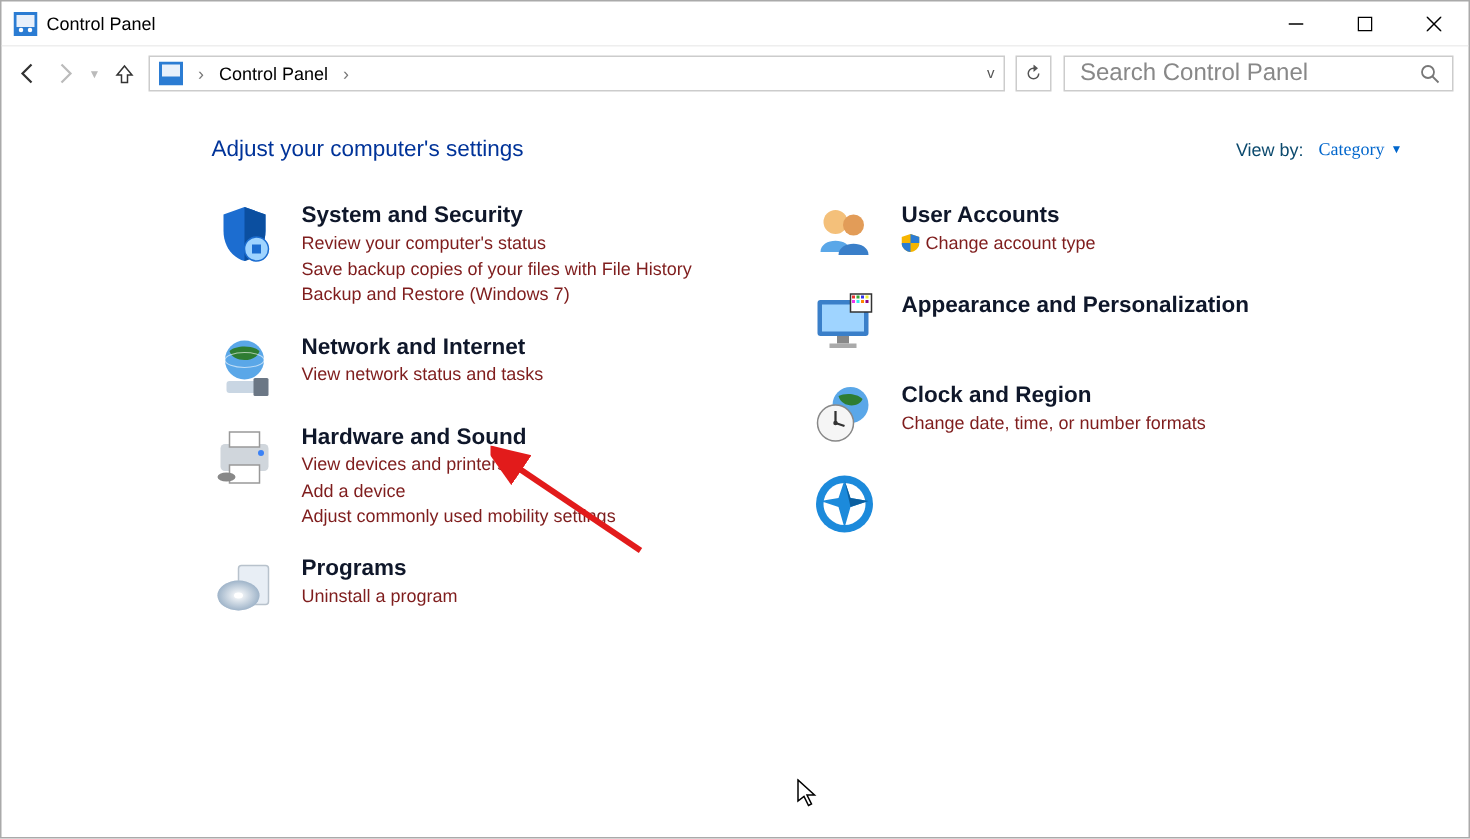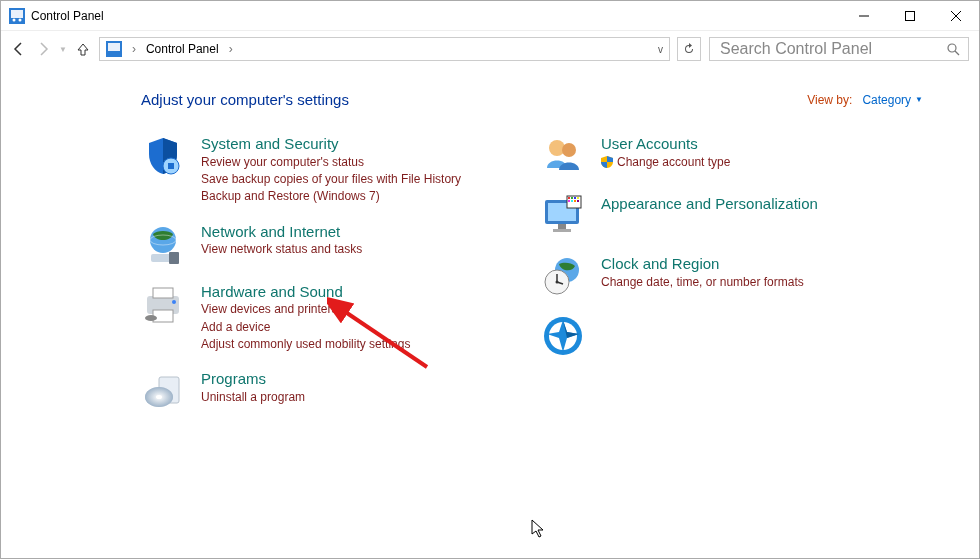--- a/index.html
+++ b/index.html
@@ -67,56 +67,57 @@
     align-items: center;
     padding: 0 8px;
     color: #888;
   }
   .searchbar input {
     flex:1; border:none; outline:none; font-size:16px; color:#555; background:transparent;
   }
   .searchbar input::placeholder { color:#888; }
   .search-icon { color:#777; font-size:12px; margin-left:4px; }
   .content {
-    padding: 24px 56px 0 140px;
+    padding: 24px 44px 0 140px;
   }
   .header-row {
     display:flex;
     align-items:center;
     margin-bottom: 26px;
   }
   .header-row .heading {
     color: #003399;
     font-size: 15px;
   }
   .header-row .viewby {
     margin-left:auto;
     display:flex; align-items:center; gap: 10px;
     font-size: 12px;
   }
-  .viewby .label { color:#c2410c; }
-  .viewby .value { color:#0066cc; display:flex; align-items:center; gap:4px;}
+  .viewby .label { color:#0c4a6e; }
+  .viewby .value { color:#0066cc; display:flex; align-items:center; gap:4px;font-family:Liberation Serif, serif;}
   .viewby .caret { font-size:8px; color:#0066cc; }
   .columns { display:flex; gap: 60px; }
   .col { flex:1; max-width: 340px; }
   .cat {
     display:flex;
     gap: 16px;
     margin-bottom: 16px;
   }
   .cat-icon {
     width: 44px; height: 44px; flex-shrink:0;
     display:flex; align-items:center; justify-content:center;
   }
   .cat-body { }
   .cat-title {
-    color: #0f766e;
+    color: #0f172a;
     font-size: 15px;
     margin-bottom: 1px;
     line-height: 1.3;
+    font-weight: bold;
   }
   .cat-link {
     color: #7f1d1d;
     font-size: 12px;
     line-height: 1.45;
     display:block;
   }
   .shield-mini { display:inline-block; vertical-align:-2px; margin-right:4px;}
   svg { display:block; }
   .arrow-annotation {

